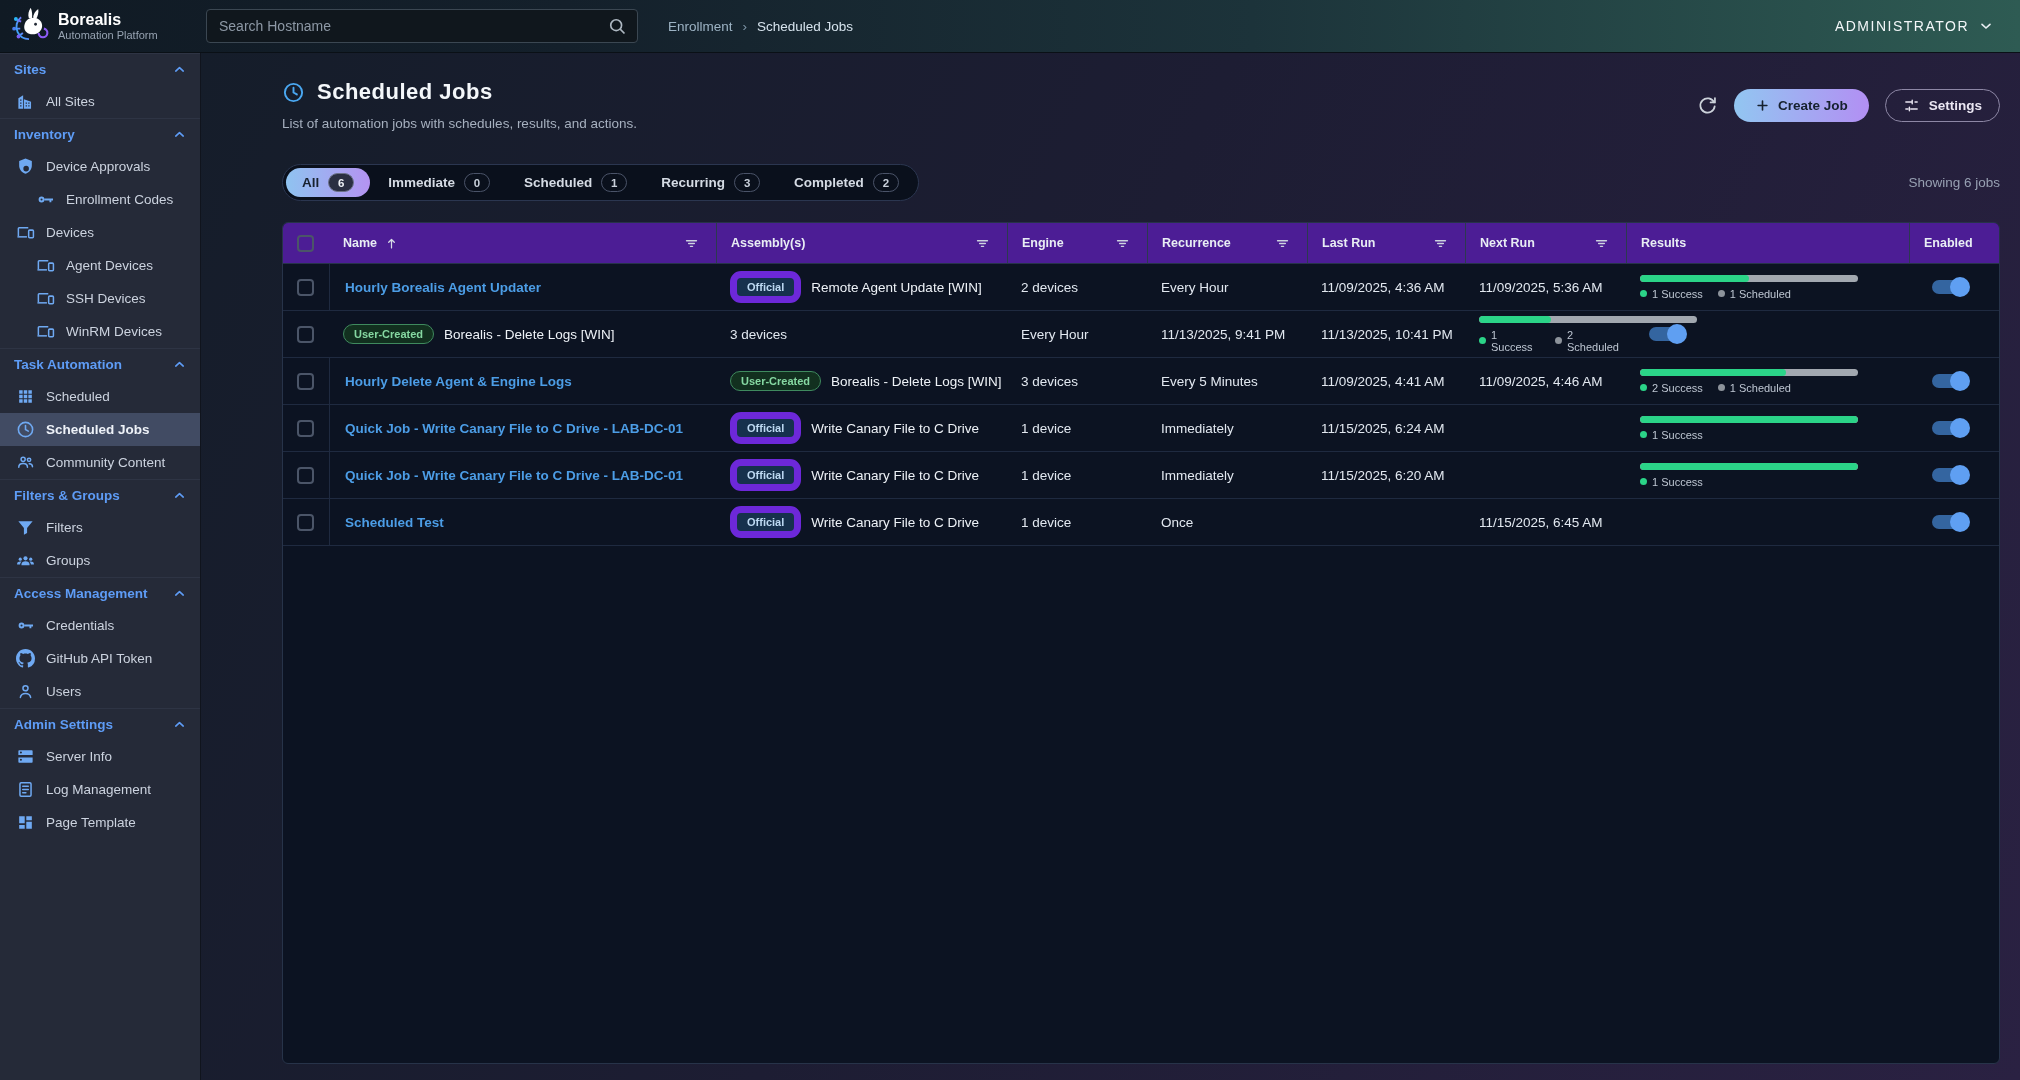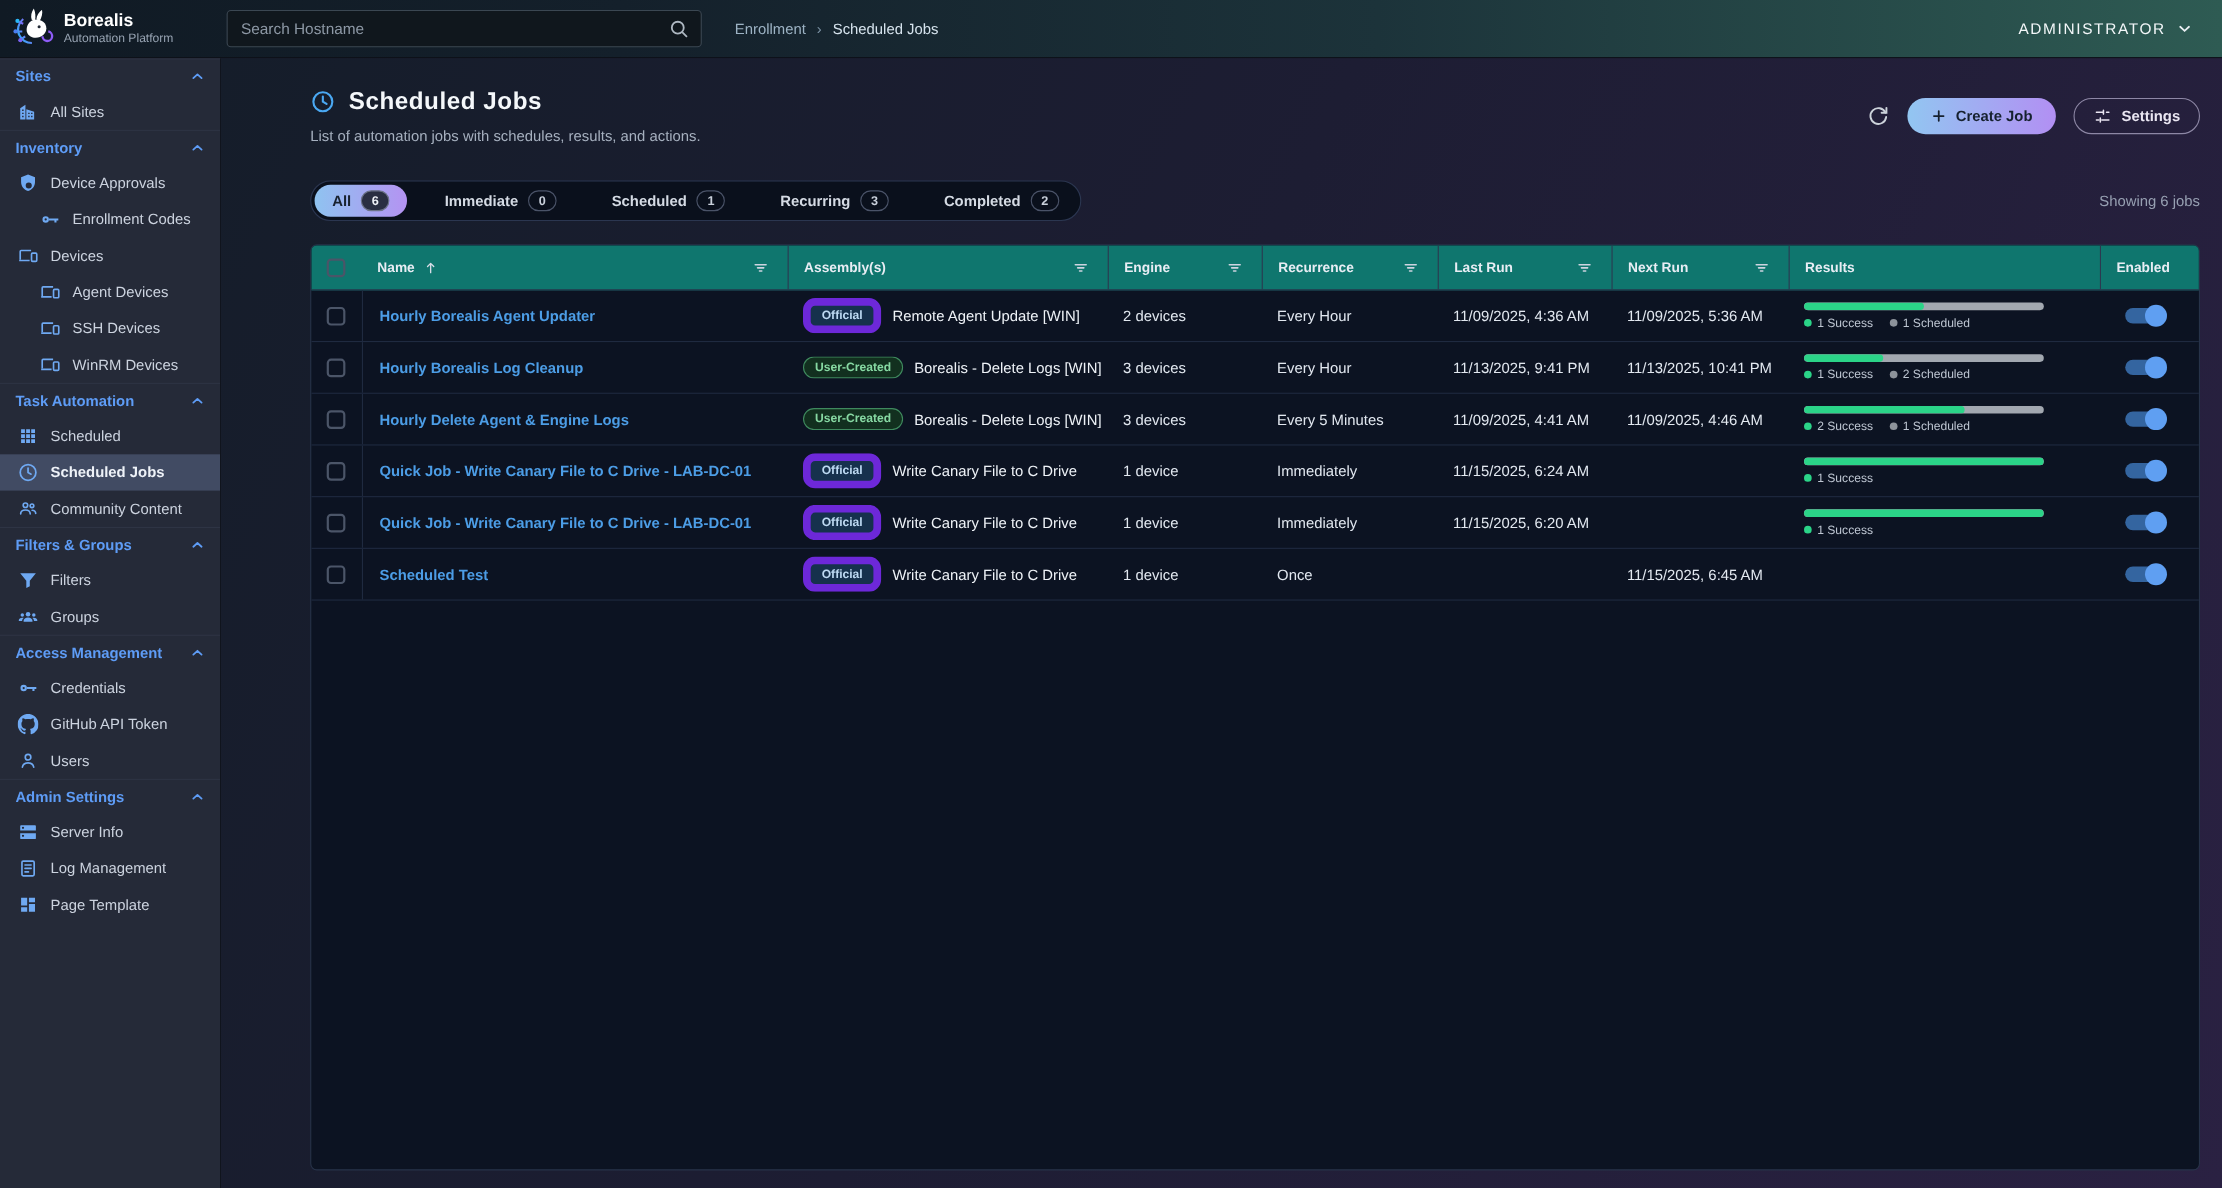--- a/index.html
+++ b/index.html
@@ -66,35 +66,35 @@
   .btn-create .pl svg{width:100%;height:100%;}
   .btn-settings{display:flex;align-items:center;gap:9px;height:33px;padding:0 17px;
     border-radius:17px;background:transparent;border:1px solid #8d87a5;color:#eae6f2;
     font-size:13.5px;font-weight:600;cursor:pointer;font-family:inherit;}
   .btn-settings .tn{width:17px;height:17px;}
   .btn-settings .tn svg{width:100%;height:100%;}
 
   
   .tabs-row{display:flex;align-items:center;justify-content:space-between;margin-top:33px;flex:none;}
   .tabs{display:flex;align-items:center;background:#0a101c;border:1px solid #2b3650;
-    border-radius:19px;padding:3px;gap:18px;height:37px;box-sizing:border-box;justify-content:flex-end;}
+    border-radius:19px;padding:3px;gap:2px;height:37px;box-sizing:border-box;justify-content:flex-end;}
   .tab{display:flex;align-items:center;gap:9px;padding:0 16px;height:29px;border-radius:15px;
     color:#d5dbe4;font-size:13.5px;font-weight:600;cursor:pointer;}
   .tab .cnt{min-width:26px;height:19px;border-radius:10px;border:1px solid #4a5368;display:flex;
     align-items:center;justify-content:center;font-size:11.5px;color:#c9d0db;padding:0 4px;box-sizing:border-box;}
   .tab.active{background:linear-gradient(90deg,#8fc3f0,#b493f2);color:#18222f;}
   .tab.active .cnt{background:#2a2f42;border-color:#6b7288;color:#eef1f6;}
   .showing{color:#97a0b2;font-size:13.5px;}
 
   
   .table-panel{flex:1;margin-top:21px;background:#0c1322;border:1px solid #273349;
     border-radius:6px;overflow:hidden;display:flex;flex-direction:column;min-height:0;}
   .trow{display:grid;grid-template-columns:46px 387px 291px 140px 160px 158px 161px 283px 1fr;
     align-items:center;}
-  .thead{height:40px;flex:none;background:#0f766e;border-bottom:1px solid #273349;}
+  .thead{height:40px;flex:none;background:#4c1d95;border-bottom:1px solid #273349;}
   .th{display:flex;align-items:center;gap:7px;color:#e8edf4;font-size:12.5px;font-weight:700;
     height:100%;padding-left:14px;box-sizing:border-box;}
   .th.divided{border-left:1px solid #2c3950;}
   .th .filter{width:17px;height:17px;color:#cdd4e0;margin-left:auto;margin-right:16px;cursor:pointer;}
   .th .filter svg{width:100%;height:100%;}
   .th .sort{width:15px;height:15px;color:#d6dce6;}
   .th .sort svg{width:100%;height:100%;}
   .checkbox{width:17px;height:17px;border:2px solid #4b5568;border-radius:4px;margin-left:14px;
     cursor:pointer;box-sizing:border-box;}
   .tbody{flex:1;}
@@ -524,23 +524,20 @@
                 <div class="toggle">
                   <div class="track"></div>
                   <div class="thumb"></div>
                 </div>
               </div>
             </div>
             <div class="trow">
               <div>
                 <div class="checkbox"></div>
               </div>
-              <div class="name-cell">
-                <a class="job" href="#">Hourly Borealis Log Cleanup</a>
-              </div>
               <div class="asm-cell">
                 <span class="badge user">User-Created</span>
                 <span class="asm-name">Borealis - Delete Logs [WIN]</span>
               </div>
               <div class="txt">3 devices</div>
               <div class="txt">Every Hour</div>
               <div class="txt">11/13/2025, 9:41 PM</div>
               <div class="txt">11/13/2025, 10:41 PM</div>
               <div class="results-cell">
                 <div class="bar">

